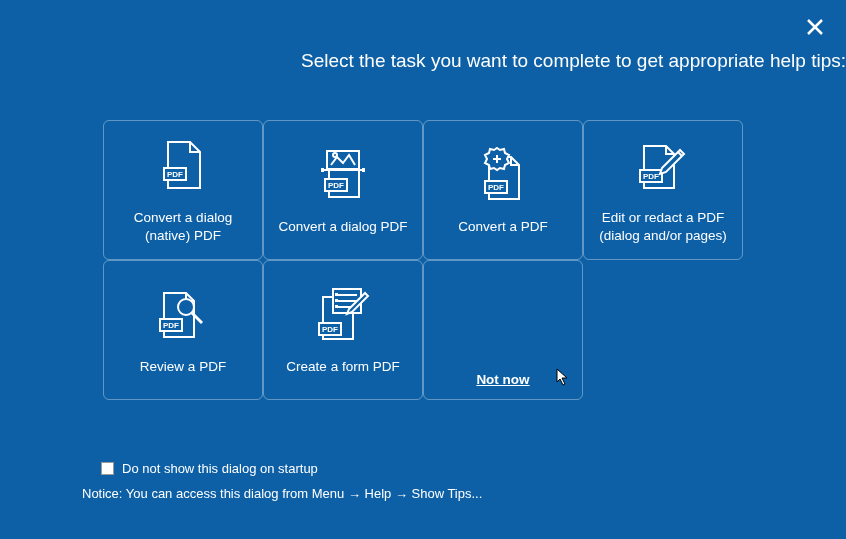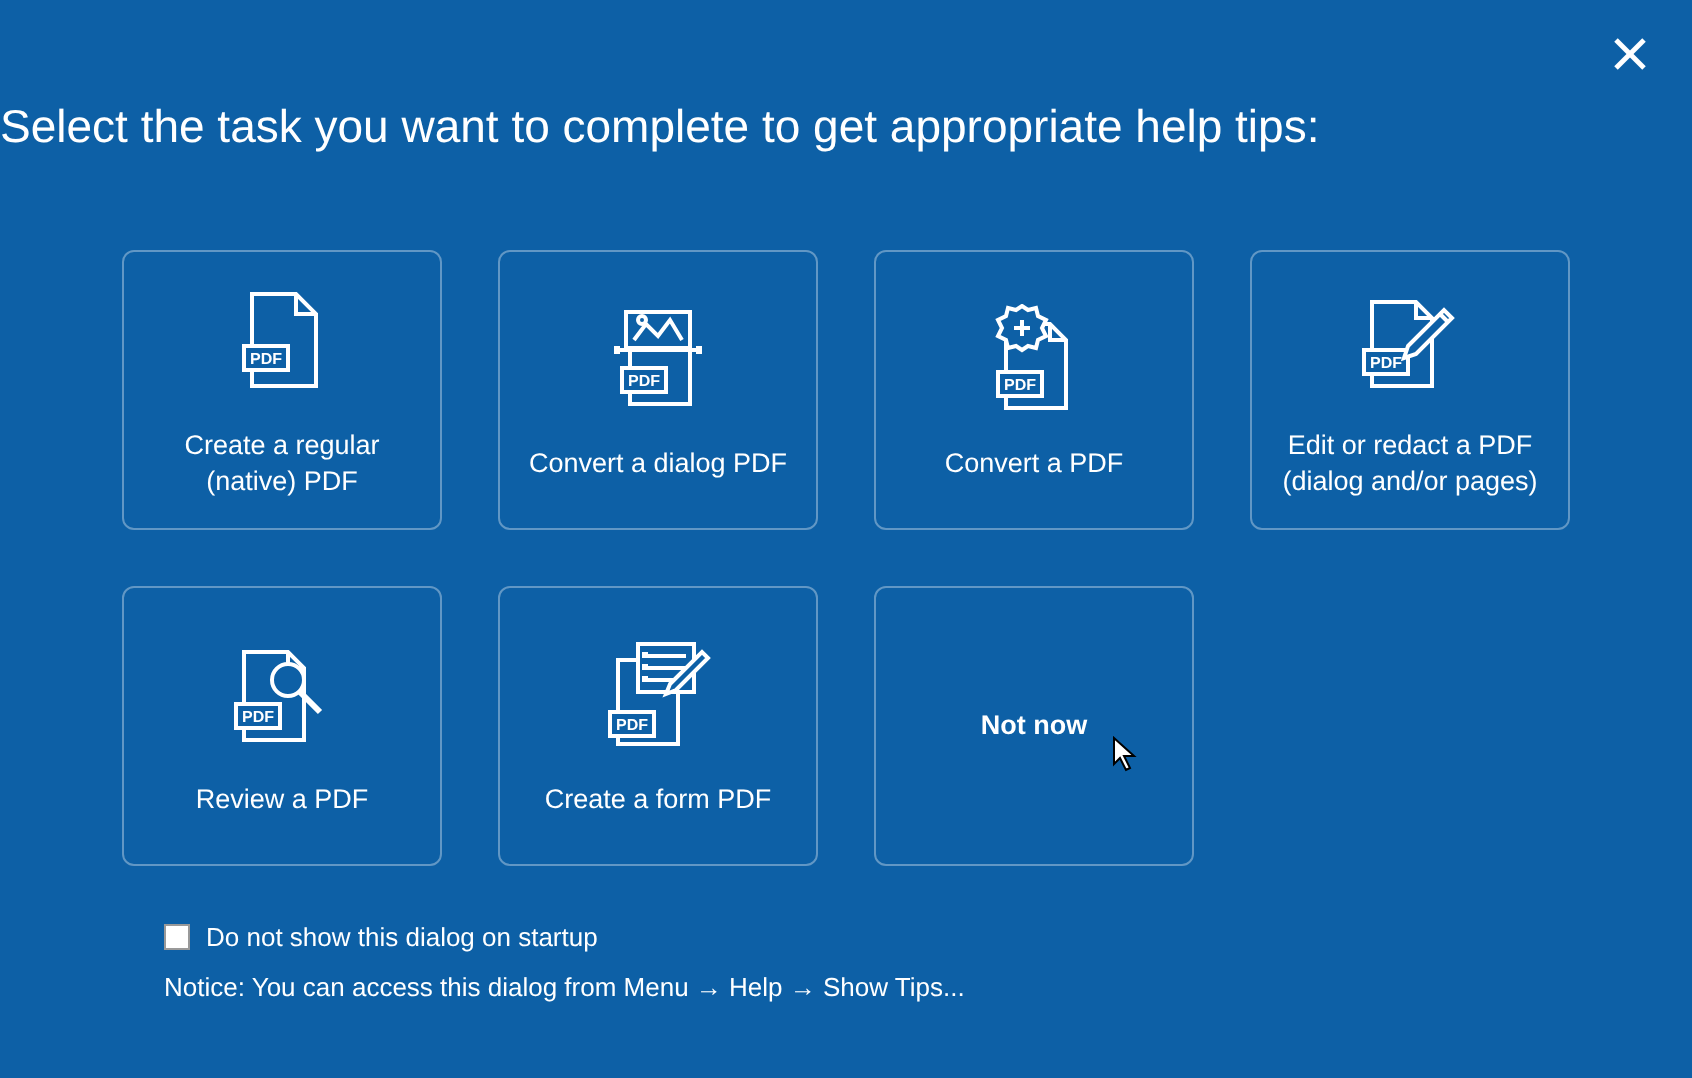--- a/index.html
+++ b/index.html
@@ -12,32 +12,32 @@
     overflow: hidden;
     position: relative;
   }
   .close {
     position: absolute;
     top: 18px;
     right: 22px;
     cursor: pointer;
   }
   .header {
-    text-align: left;
+    text-align: right;
     padding-top: 50px;
-    font-size: 23px;
+    font-size: 19px;
     font-weight: 400;
   }
   .grid {
     width: 696px;
     margin: 48px auto 0 auto;
     display: grid;
     grid-template-columns: repeat(4, 160px);
     grid-template-rows: 140px 140px;
-    gap: 28px;
+    gap: 0;
     justify-content: center;
   }
   .tile {
     border: 1px solid rgba(255,255,255,0.35);
     border-radius: 6px;
     display: flex;
     flex-direction: column;
     align-items: center;
     justify-content: center;
     padding: 10px;
@@ -64,20 +64,21 @@
   .footer {
     position: absolute;
     left: 82px;
     bottom: 38px;
     font-size: 13px;
   }
   .footer .row1 {
     display: flex;
     align-items: center;
     margin-bottom: 10px;
+    margin-left: 19px;
   }
   .footer input[type=checkbox] {
     width: 13px;
     height: 13px;
     margin-right: 8px;
     appearance: none;
     background: #fff;
     border: 1px solid #999;
   }
   .footer .notice {
@@ -107,21 +108,21 @@
 
   <div class="tile">
     <div class="icon-slot">
       <svg width="42" height="50" viewBox="0 0 42 50" fill="none" stroke="#fff" stroke-width="2">
         <path d="M6 2 H28 L38 12 V48 H6 Z"></path>
         <path d="M28 2 V12 H38"></path>
         <rect x="2" y="28" width="22" height="12" fill="#0d60a6" stroke="#fff"></rect>
         <text x="13" y="37" fill="#fff" stroke="none" font-size="8" text-anchor="middle" font-family="Arial" font-weight="bold">PDF</text>
       </svg>
     </div>
-    <div class="label">Create a regular (native) PDF</div>
+    <div class="label">Convert a dialog (native) PDF</div>
   </div>
 
   <div class="tile">
     <div class="icon-slot">
       <svg width="52" height="50" viewBox="0 0 52 50" fill="none" stroke="#fff" stroke-width="2">
         <path d="M12 8 H34 L42 16 V48 H12 Z"></path>
         <path d="M34 8 V16 H42"></path>
         <rect x="8" y="30" width="22" height="12" fill="#0d60a6" stroke="#fff"></rect>
         <text x="19" y="39" fill="#fff" stroke="none" font-size="8" text-anchor="middle" font-family="Arial" font-weight="bold">PDF</text>
         <rect x="10" y="2" width="32" height="18" fill="#0d60a6"></rect>
@@ -192,21 +193,21 @@
         <rect x="20" y="6" width="3" height="3" fill="#fff" stroke="none"></rect>
         <rect x="20" y="12" width="3" height="3" fill="#fff" stroke="none"></rect>
         <rect x="20" y="18" width="3" height="3" fill="#fff" stroke="none"></rect>
         <path d="M34 22 L50 6 L53 9 L37 25 L32 27 Z" fill="#0d60a6"></path>
       </svg>
     </div>
     <div class="label">Create a form PDF</div>
   </div>
 
 
-  <div class="tile notnow" style="justify-content:center;">
+  <div class="tile notnow" style="justify-content:flex-end;text-decoration:underline;">
     <div class="label">Not now</div>
   </div>
 
 </div>
 
 <div class="footer">
   <div class="row1">
     <input type="checkbox" style="">
     <label>Do not show this dialog on startup</label>
   </div>

